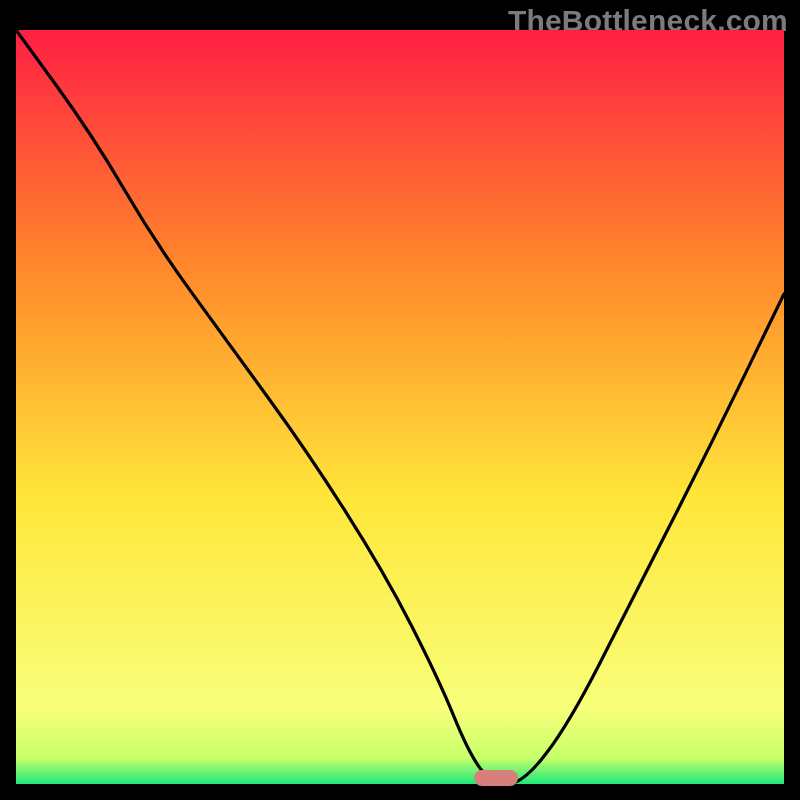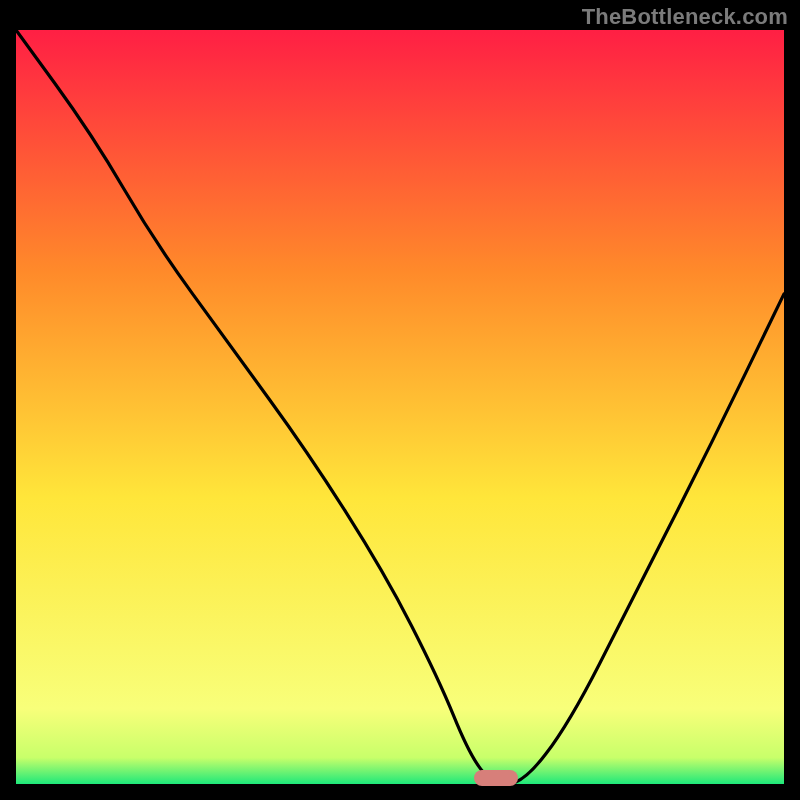--- a/index.html
+++ b/index.html
@@ -8,21 +8,21 @@
     position: relative;
     width: 800px;
     height: 800px;
     background: #000;
   }
   .watermark {
     position: absolute;
     top: 4px;
     right: 12px;
     font-family: Arial, Helvetica, sans-serif;
-    font-size: 22px;
+    font-size: 30px;
     font-weight: 600;
     color: #7b7b7b;
     letter-spacing: 0.2px;
     margin-left: 10px;
   }
   .plot {
     position: absolute;
     left: 16px;
     top: 30px;
     width: 768px;

